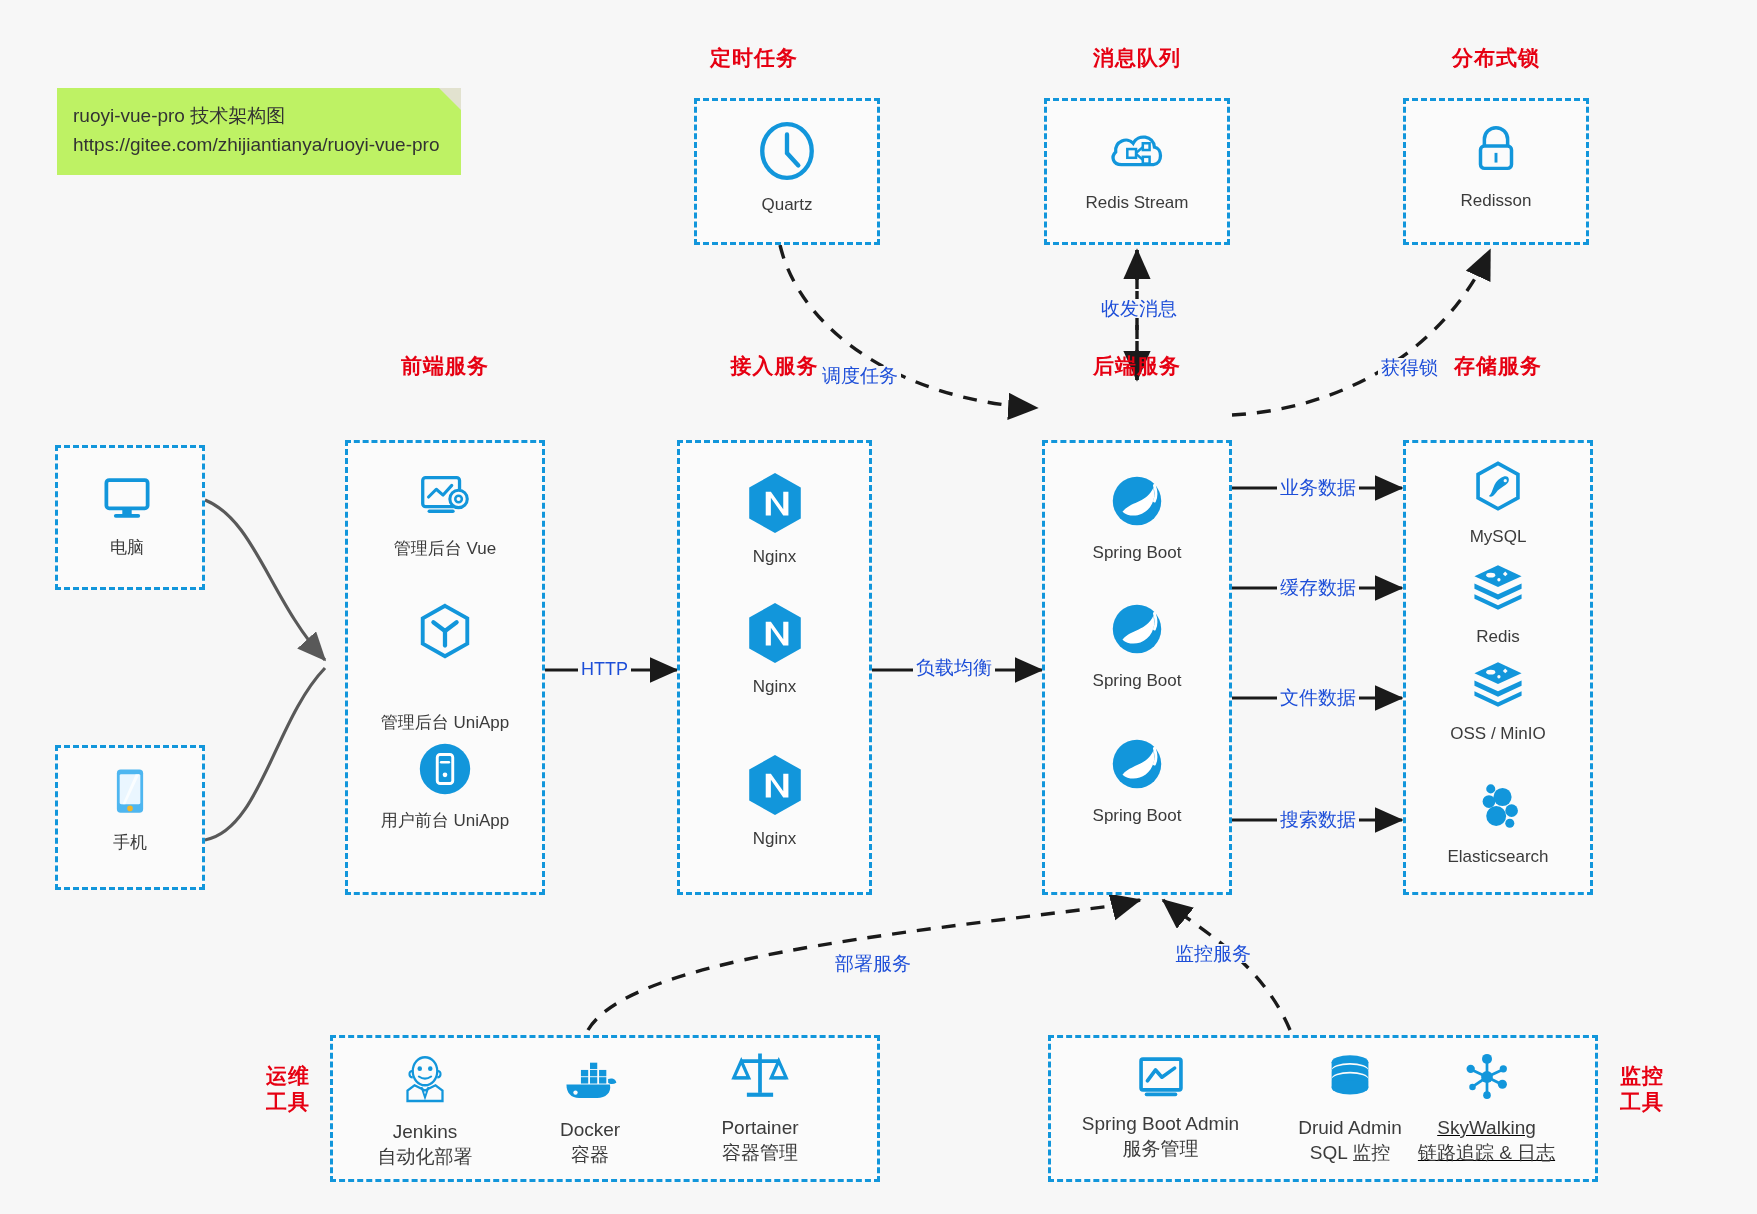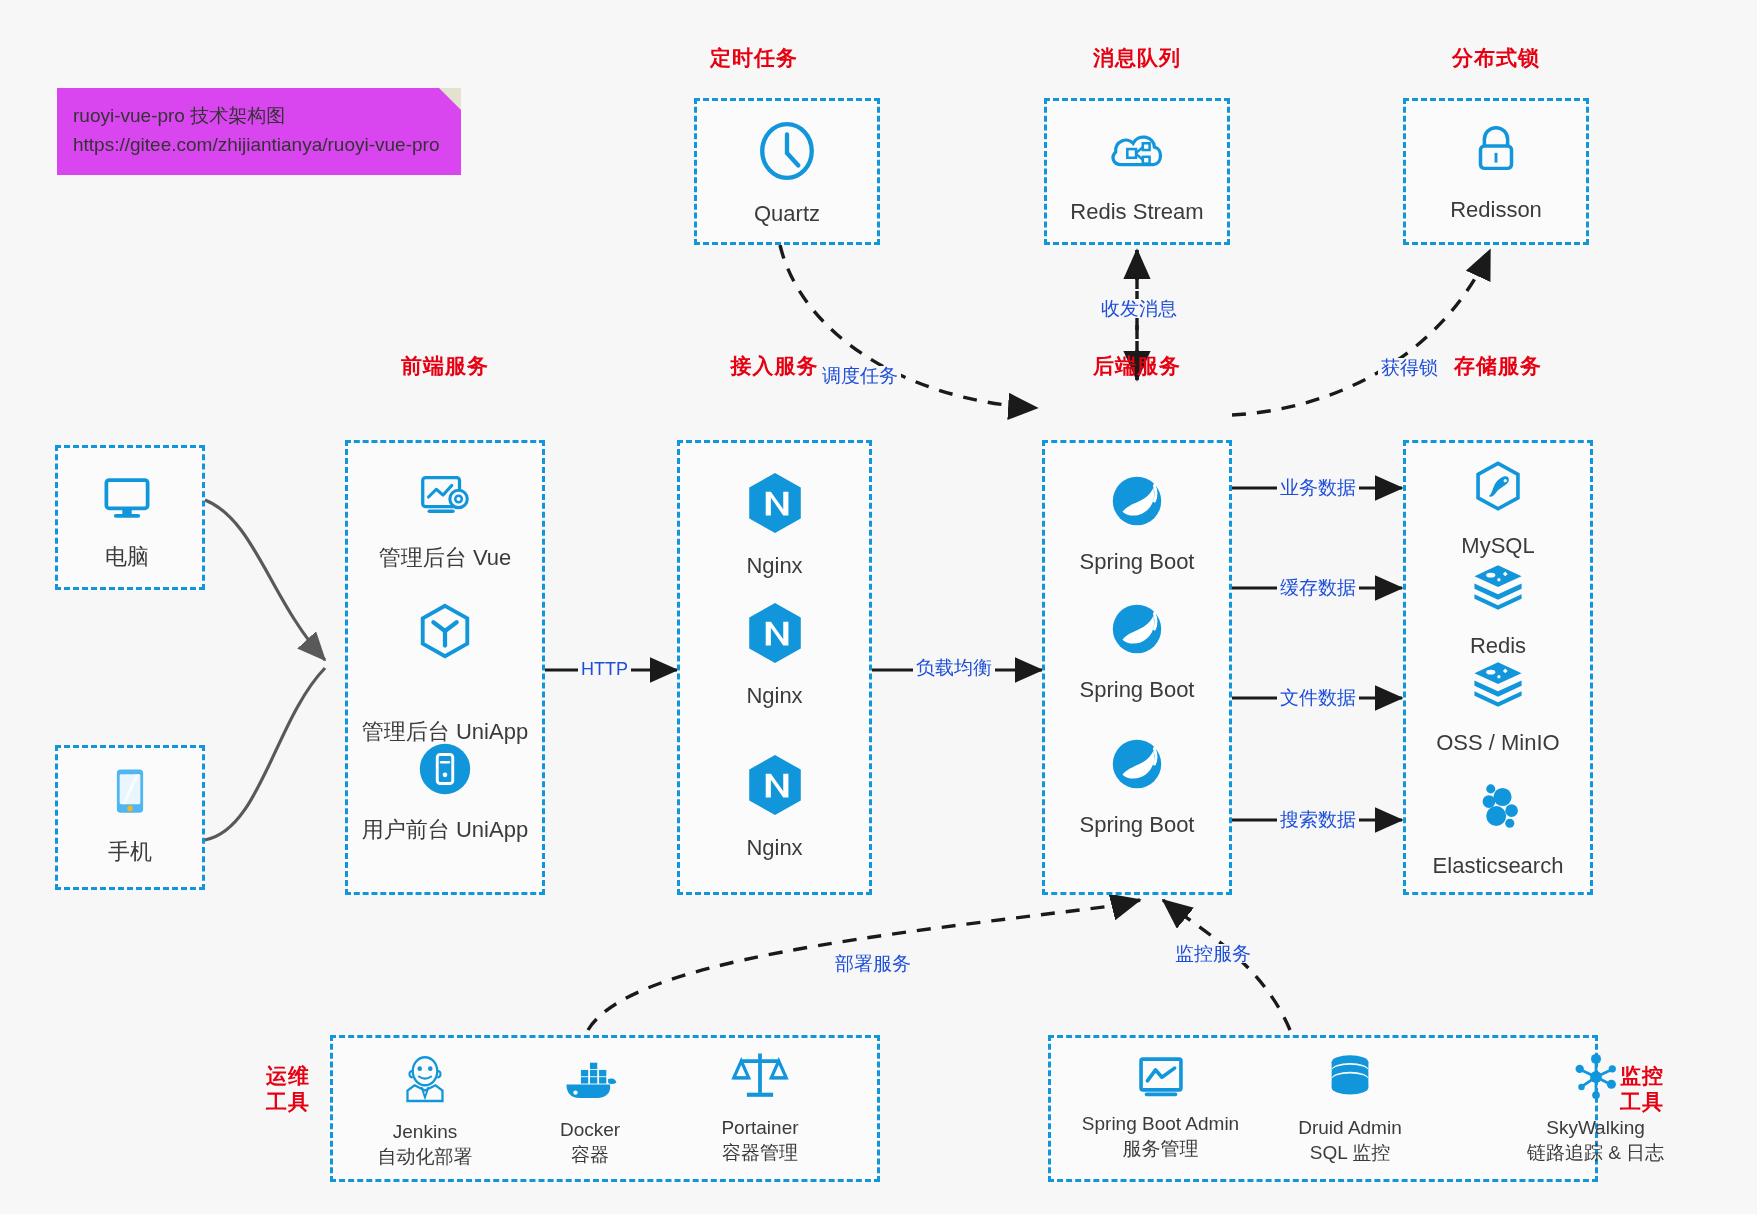--- a/index.html
+++ b/index.html
@@ -34,23 +34,23 @@
   
   .node {
     position:absolute;
     display:flex;
     flex-direction:column;
     align-items:center;
     justify-content:flex-start;
     text-align:center;
   }
   .node .cap {
-    font-size:22px;
+    font-size:17px;
     color:#3b3b3b;
-    margin-top:12px;
+    margin-top:6px;
     white-space:nowrap;
     line-height:1.25;
   }
   .node .cap2 { font-size:19px; color:#3b3b3b; line-height:1.3; white-space:nowrap; }
   .ico { display:block; }
 
   
   .elabel {
     position:absolute;
     font-size:18px;
@@ -58,21 +58,21 @@
     background:#f7f7f7;
     padding:0 3px;
     white-space:nowrap;
     line-height:1;
   }
   .elabel.cn { font-size:19px; }
 
   
   .note {
     position:absolute;
-    background:#d946ef;
+    background:#bef264;
     padding:13px 16px 15px 16px;
     font-size:19px;
     color:#333;
     line-height:1.55;
     white-space:nowrap;
   }
   .note .fold {
     position:absolute; right:0; top:0;
     width:0; height:0;
     border-left:22px solid transparent;
@@ -458,21 +458,21 @@
         <ellipse cx="32" cy="34" rx="21" ry="8" fill="#fbfbfb"></ellipse>
         <ellipse cx="32" cy="35" rx="21" ry="7" fill="#1296db"></ellipse>
         <rect x="11" y="36" width="42" height="8" fill="#1296db"></rect>
         <ellipse cx="32" cy="44" rx="21" ry="8" fill="#1296db"></ellipse>
       </svg>
     </span>
     <span class="cap2" style="margin-top:6px;">Druid Admin</span>
     <span class="cap2">SQL 监控</span>
   </div>
 
-  <div class="node" style="left:1508px; top:1048px; width:175px;">
+  <div class="node" style="left:1399px; top:1048px; width:175px;text-decoration:underline;">
     <span class="ico">
       <svg width="58" height="58" viewBox="0 0 64 64">
         <g stroke="#1296db" stroke-width="3">
           <line x1="32" y1="32" x2="32" y2="13"></line>
           <line x1="32" y1="32" x2="32" y2="51"></line>
           <line x1="32" y1="32" x2="15" y2="24"></line>
           <line x1="32" y1="32" x2="49" y2="24"></line>
           <line x1="32" y1="32" x2="17" y2="42"></line>
           <line x1="32" y1="32" x2="48" y2="40"></line>
         </g>

